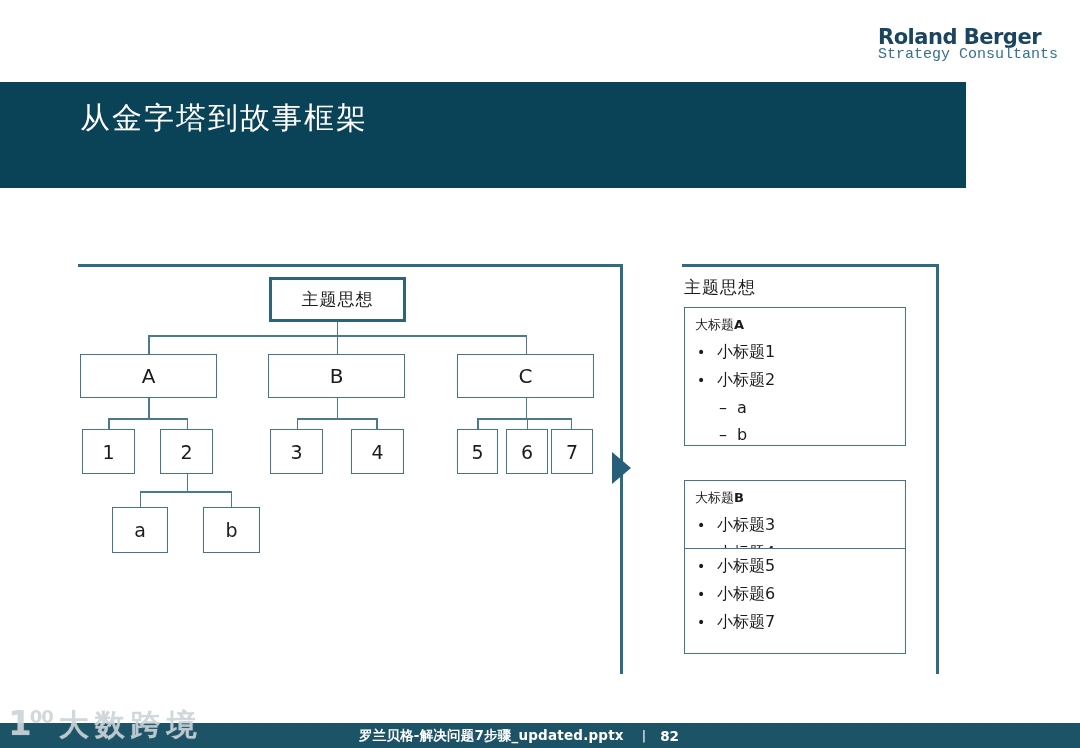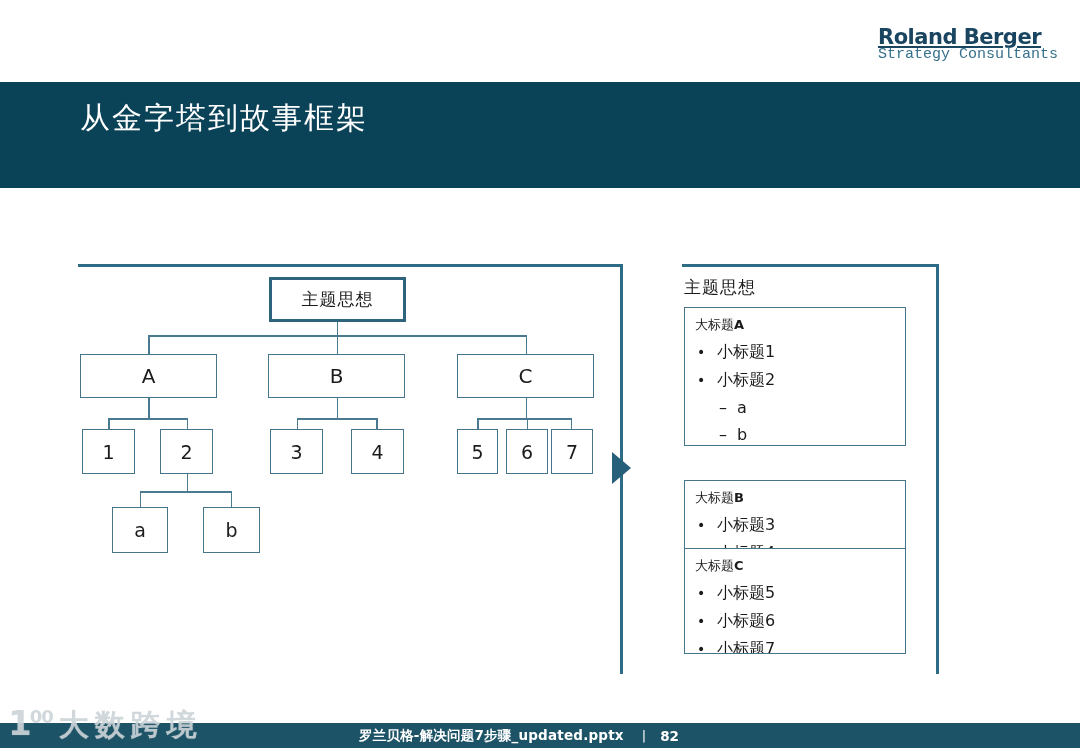--- a/index.html
+++ b/index.html
@@ -7,30 +7,30 @@
   body { font-family:"DejaVu Sans","Liberation Sans",sans-serif; }
   .slide {
     position:relative; width:1080px; height:748px;
     background:#ffffff; overflow:hidden;
   }
 
   
   .logo { position:absolute; top:26px; left:878px; width:140px; text-align:left; }
   .logo-name {
     font-size:21px; font-weight:bold; letter-spacing:-0.5px;
-    color:var(--c-logo_navy); line-height:22px; white-space:nowrap;text-decoration:underline;
+    color:var(--c-logo_navy); line-height:22px; white-space:nowrap;
   }
   .logo-sub {
     font-family:Liberation Mono, monospace;
     font-size:15px; color:var(--c-logo_teal); line-height:13px; white-space:nowrap;
   }
 
   
   .header-bar {
-    position:absolute; left:0; top:82px; width:1080px; height:106px;
+    position:absolute; left:0; top:82px; width:966px; height:106px;
     background:var(--c-header_bar);
   }
   .header-title {
     position:absolute; left:80px; top:16px;
     font-size:30px; color:#ffffff; letter-spacing:2px; font-weight:500;
   }
 
   
   .ln { position:absolute; background:var(--c-line_thin); }
   .bracket { position:absolute; background:var(--c-line_thick); }
@@ -193,21 +193,20 @@
         <span class="marker">•</span>
         <span>小标题3</span>
       </div>
     <div class="row">
         <span class="marker">•</span>
         <span>小标题4</span>
       </div>
   </div>
 
   <div class="section sC">
-    <div class="sec-title"><span>大标题</span><b>C</b></div>
     <div class="row">
         <span class="marker">•</span>
         <span>小标题5</span>
       </div>
     <div class="row">
         <span class="marker">•</span>
         <span>小标题6</span>
       </div>
     <div class="row">
         <span class="marker">•</span>

